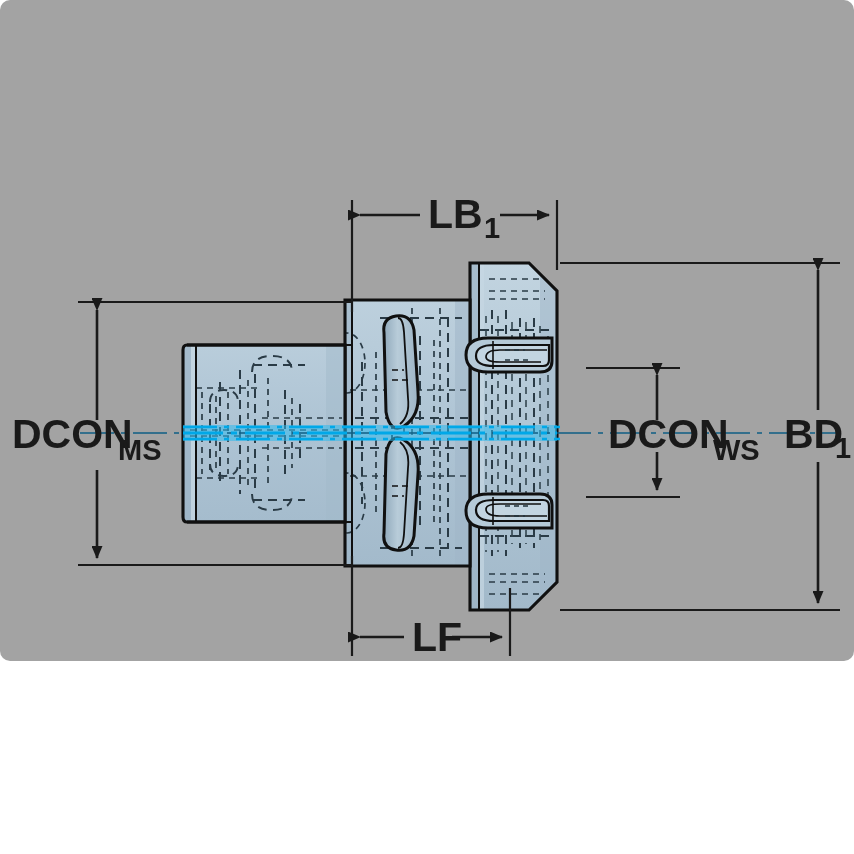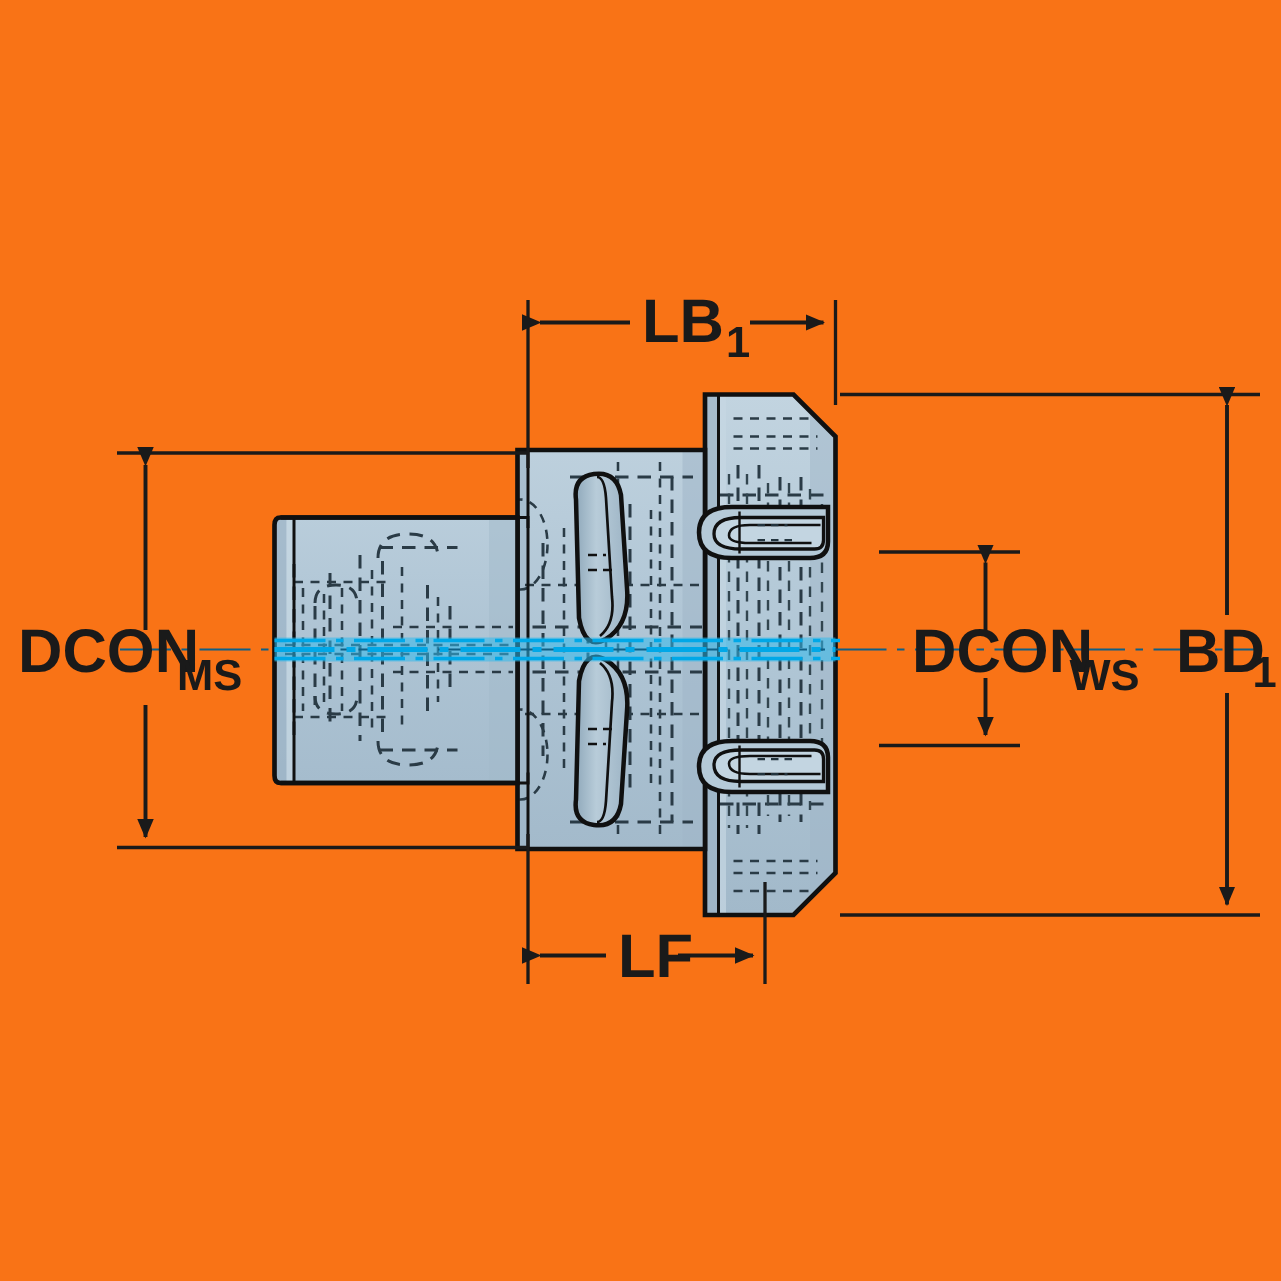--- a/index.html
+++ b/index.html
@@ -10,22 +10,23 @@
   }
   body {
     width: 854px;
     height: 854px;
     font-family: "Liberation Sans", sans-serif;
     overflow: hidden;
   }
   #drawing-root {
     position: relative;
     width: 854px;
-    height: 854px;
-    background: #f97316;
+    height: 661px;
+    background: #a3a3a3;
+    border-radius: 10px;
   }
   svg#tech-drawing {
     display: block;
     width: 854px;
     height: 854px;
   }
   .dim-label {
     font-family: "Liberation Sans", sans-serif;
     font-weight: bold;
     fill: #1a1a1a;

